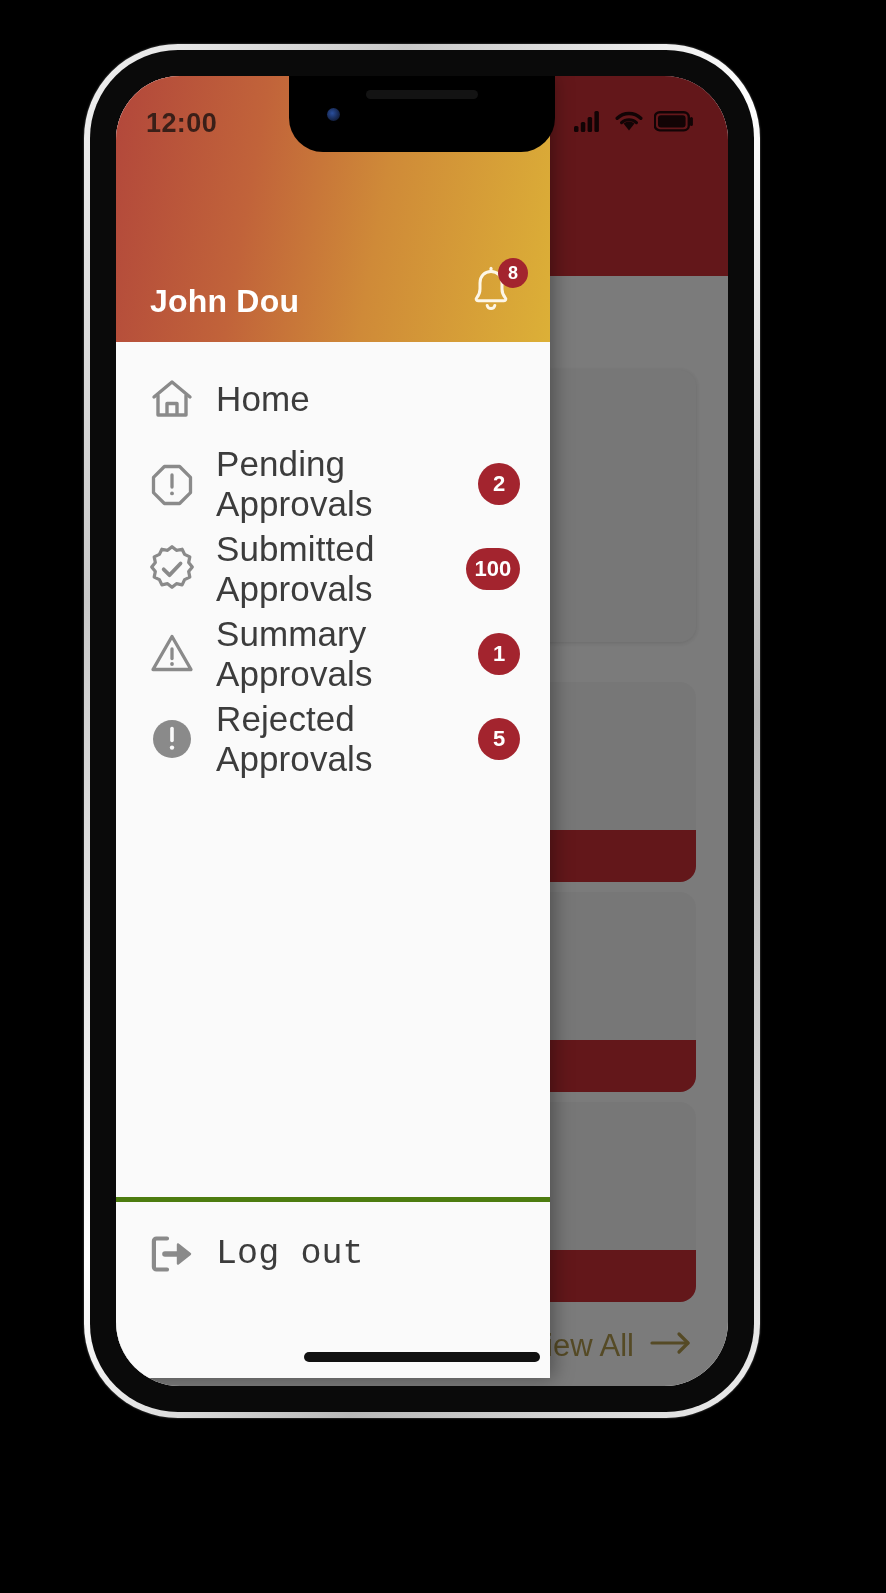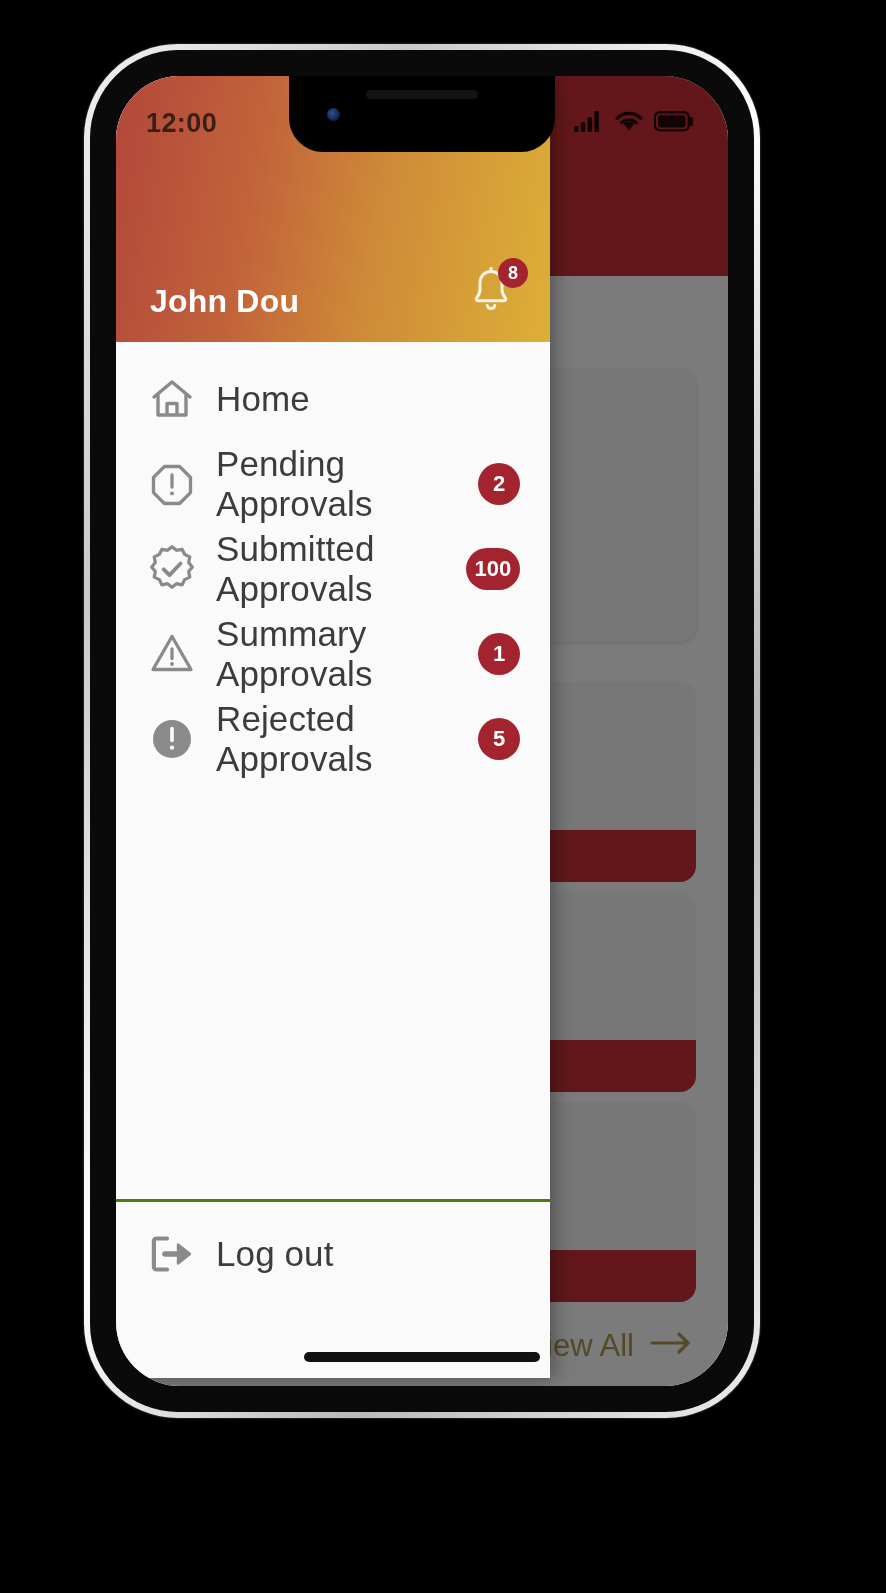--- a/index.html
+++ b/index.html
@@ -310,22 +310,23 @@
     font-weight: 700;
     display: flex;
     align-items: center;
     justify-content: center;
     padding: 0 13px;
     box-sizing: border-box;
   }
 
   .drawer-footer {
     flex: 0 0 auto;
-    border-top: 3px solid #4d7c0f;
+    border-top: 5px solid #4d7c0f;
     padding-bottom: 72px;
+    font-family: Liberation Mono, monospace;
   }
   .drawer-footer .menu-item { height: 104px; }
 
   
   .home-indicator {
     position: absolute;
     bottom: 24px;
     left: 50%;
     transform: translateX(-50%);
     width: 236px;

